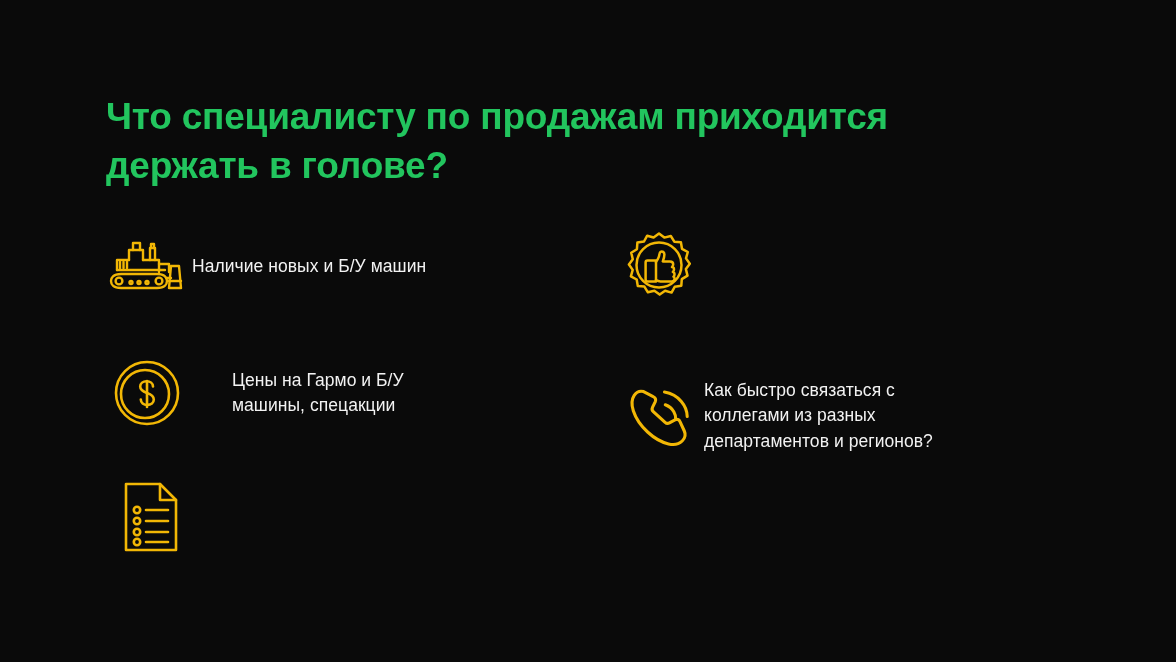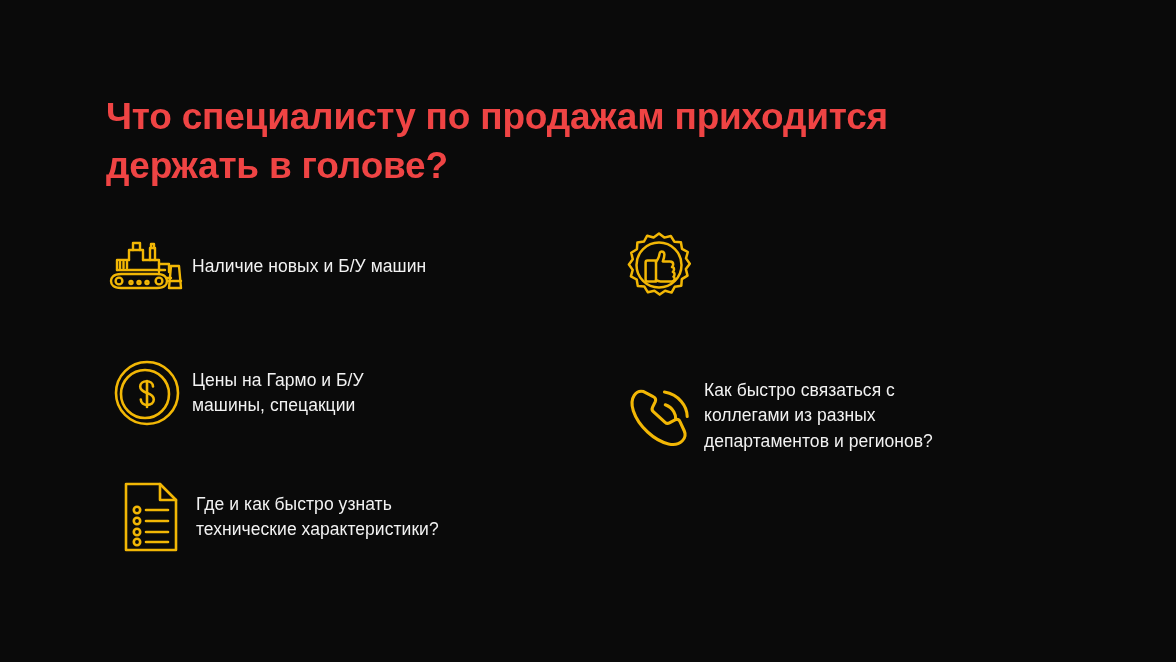--- a/index.html
+++ b/index.html
@@ -16,21 +16,21 @@
     font-family: "Liberation Sans", "DejaVu Sans", sans-serif;
     -webkit-font-smoothing: antialiased;
   }
 
   
   .title {
     position: absolute;
     left: 106px;
     top: 68px;
     width: 920px;
-    color: #ef4444;
+    color: #22c55e;
     font-size: 37px;
     font-weight: bold;
     line-height: 1.32;
     letter-spacing: -0.2px;
     white-space: pre-line;
   }
 
   
   .col {
     position: absolute;
@@ -60,21 +60,21 @@
     color: #f2f2f2;
     font-size: 17.5px;
     line-height: 1.45;
     white-space: pre-line;
     letter-spacing: 0.05px;
     padding-left: 2px;
   }
 
   
   .l1 { top: 0px;   left: 0px; justify-content: space-between; }
-  .l2 { top: 126px; left: 0px; }
+  .l2 { top: 126px; left: 0px; gap: 40px; }
   .l3 { top: 250px; left: 4px; }
   
   .r1 { top: 0px;   left: 0px; }
   .r2 { top: 126px; left: 0px; margin-top: 23px; }
 </style>
 </head>
 <body>
 
 <div class="slide">
 
@@ -139,22 +139,20 @@
           <circle cx="15" cy="30" r="3.2"></circle>
           <circle cx="15" cy="41" r="3.2"></circle>
           <circle cx="15" cy="52" r="3.2"></circle>
           <circle cx="15" cy="62" r="3.2"></circle>
           <path d="M24 30 L46 30"></path>
           <path d="M24 41 L46 41"></path>
           <path d="M24 52 L46 52"></path>
           <path d="M24 62 L46 62"></path>
         </svg>
       </span>
-      <span class="item-text">Где и как быстро узнать
-технические характеристики?</span>
     </div>
   </div>
 
   <div class="col col-right">
 
     <div class="item r1">
       <span class="icon-box">
         <svg width="72" height="72" viewBox="0 0 72 72" fill="none" stroke="#F2B705" stroke-width="2.5" stroke-linecap="round" stroke-linejoin="round">
 
           <path d="M36 2.5 L41.3 6.6 L47.8 5.0 L51.3 10.7 L57.9 11.2 L59.0 17.8 L64.8 21.0

